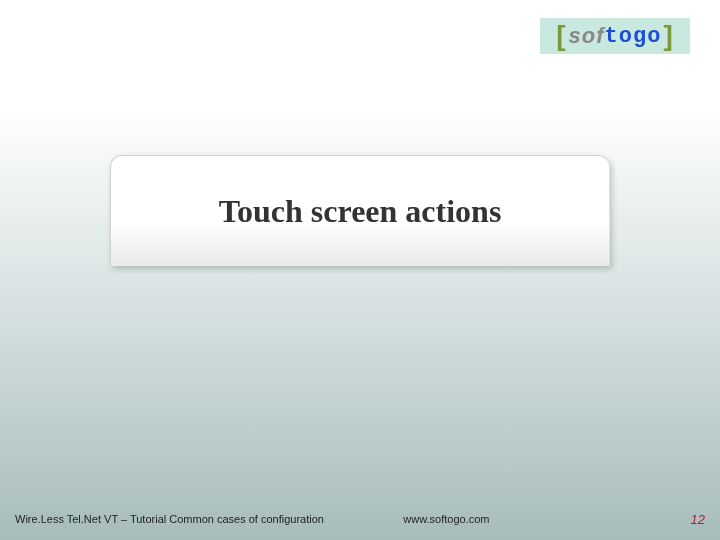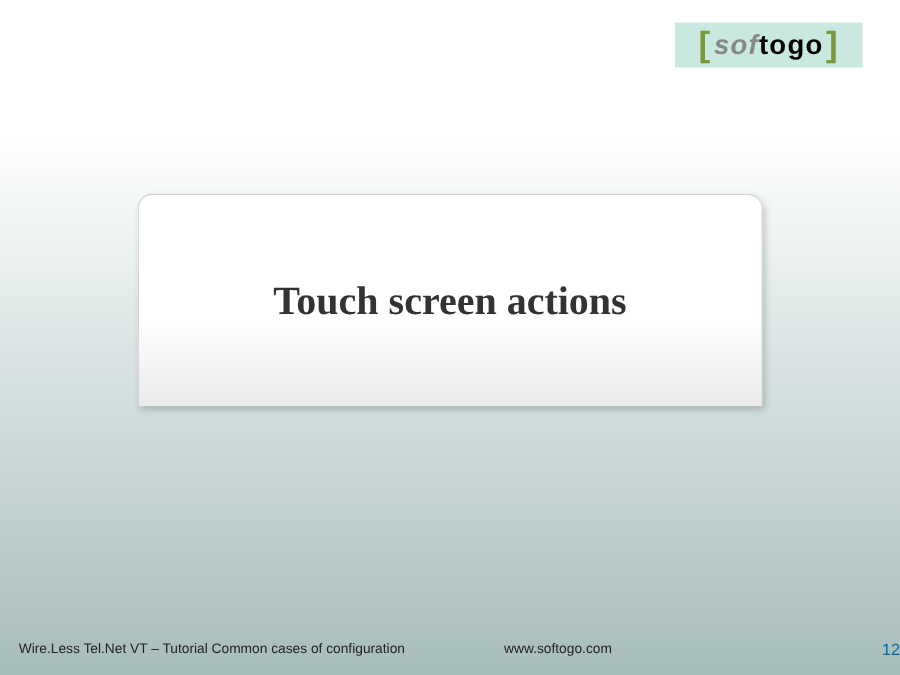--- a/index.html
+++ b/index.html
@@ -44,28 +44,29 @@
       color: #7a9a3a;
       font-size: 28px;
       font-weight: bold;
       margin-left: 2px;
     }
     .sof {
       color: #888;
       font-style: italic;
     }
     .togo {
-      color: #000000;
+      color: #1d4ed8;
+      font-family: Liberation Mono, monospace;
     }
     .main-box {
       position: absolute;
       top: 155px;
       left: 110px;
       width: 500px;
-      height: 170px;
+      height: 111px;
       background: linear-gradient(to bottom, #ffffff 0%, #ffffff 60%, #eaeaea 100%);
       border-radius: 12px 12px 0 0;
       border-top: 1px solid #d0d0d0;
       border-left: 1px solid #d0d0d0;
       border-right: 1px solid #e0e0e0;
       box-shadow: 2px 3px 6px rgba(0,0,0,0.2);
       display: flex;
       align-items: center;
       justify-content: center;
     }
@@ -91,24 +92,25 @@
     }
     .footer-center {
       font-size: 11px;
       color: #222;
       position: absolute;
       left: 62%;
       transform: translateX(-50%);
     }
     .footer-right {
       font-size: 13px;
-      color: #0369a1;
+      color: #b91c1c;
       position: absolute;
-      right: 0;
+      right: 15px;
       bottom: -2px;
+      font-style: italic;
     }
   </style>
 </head>
 <body>
 
 <div class="logo">
   <div class="logo-text">
     <span class="bracket-left">[</span>
     <span class="sof">sof</span>
     <span class="togo">togo</span>

